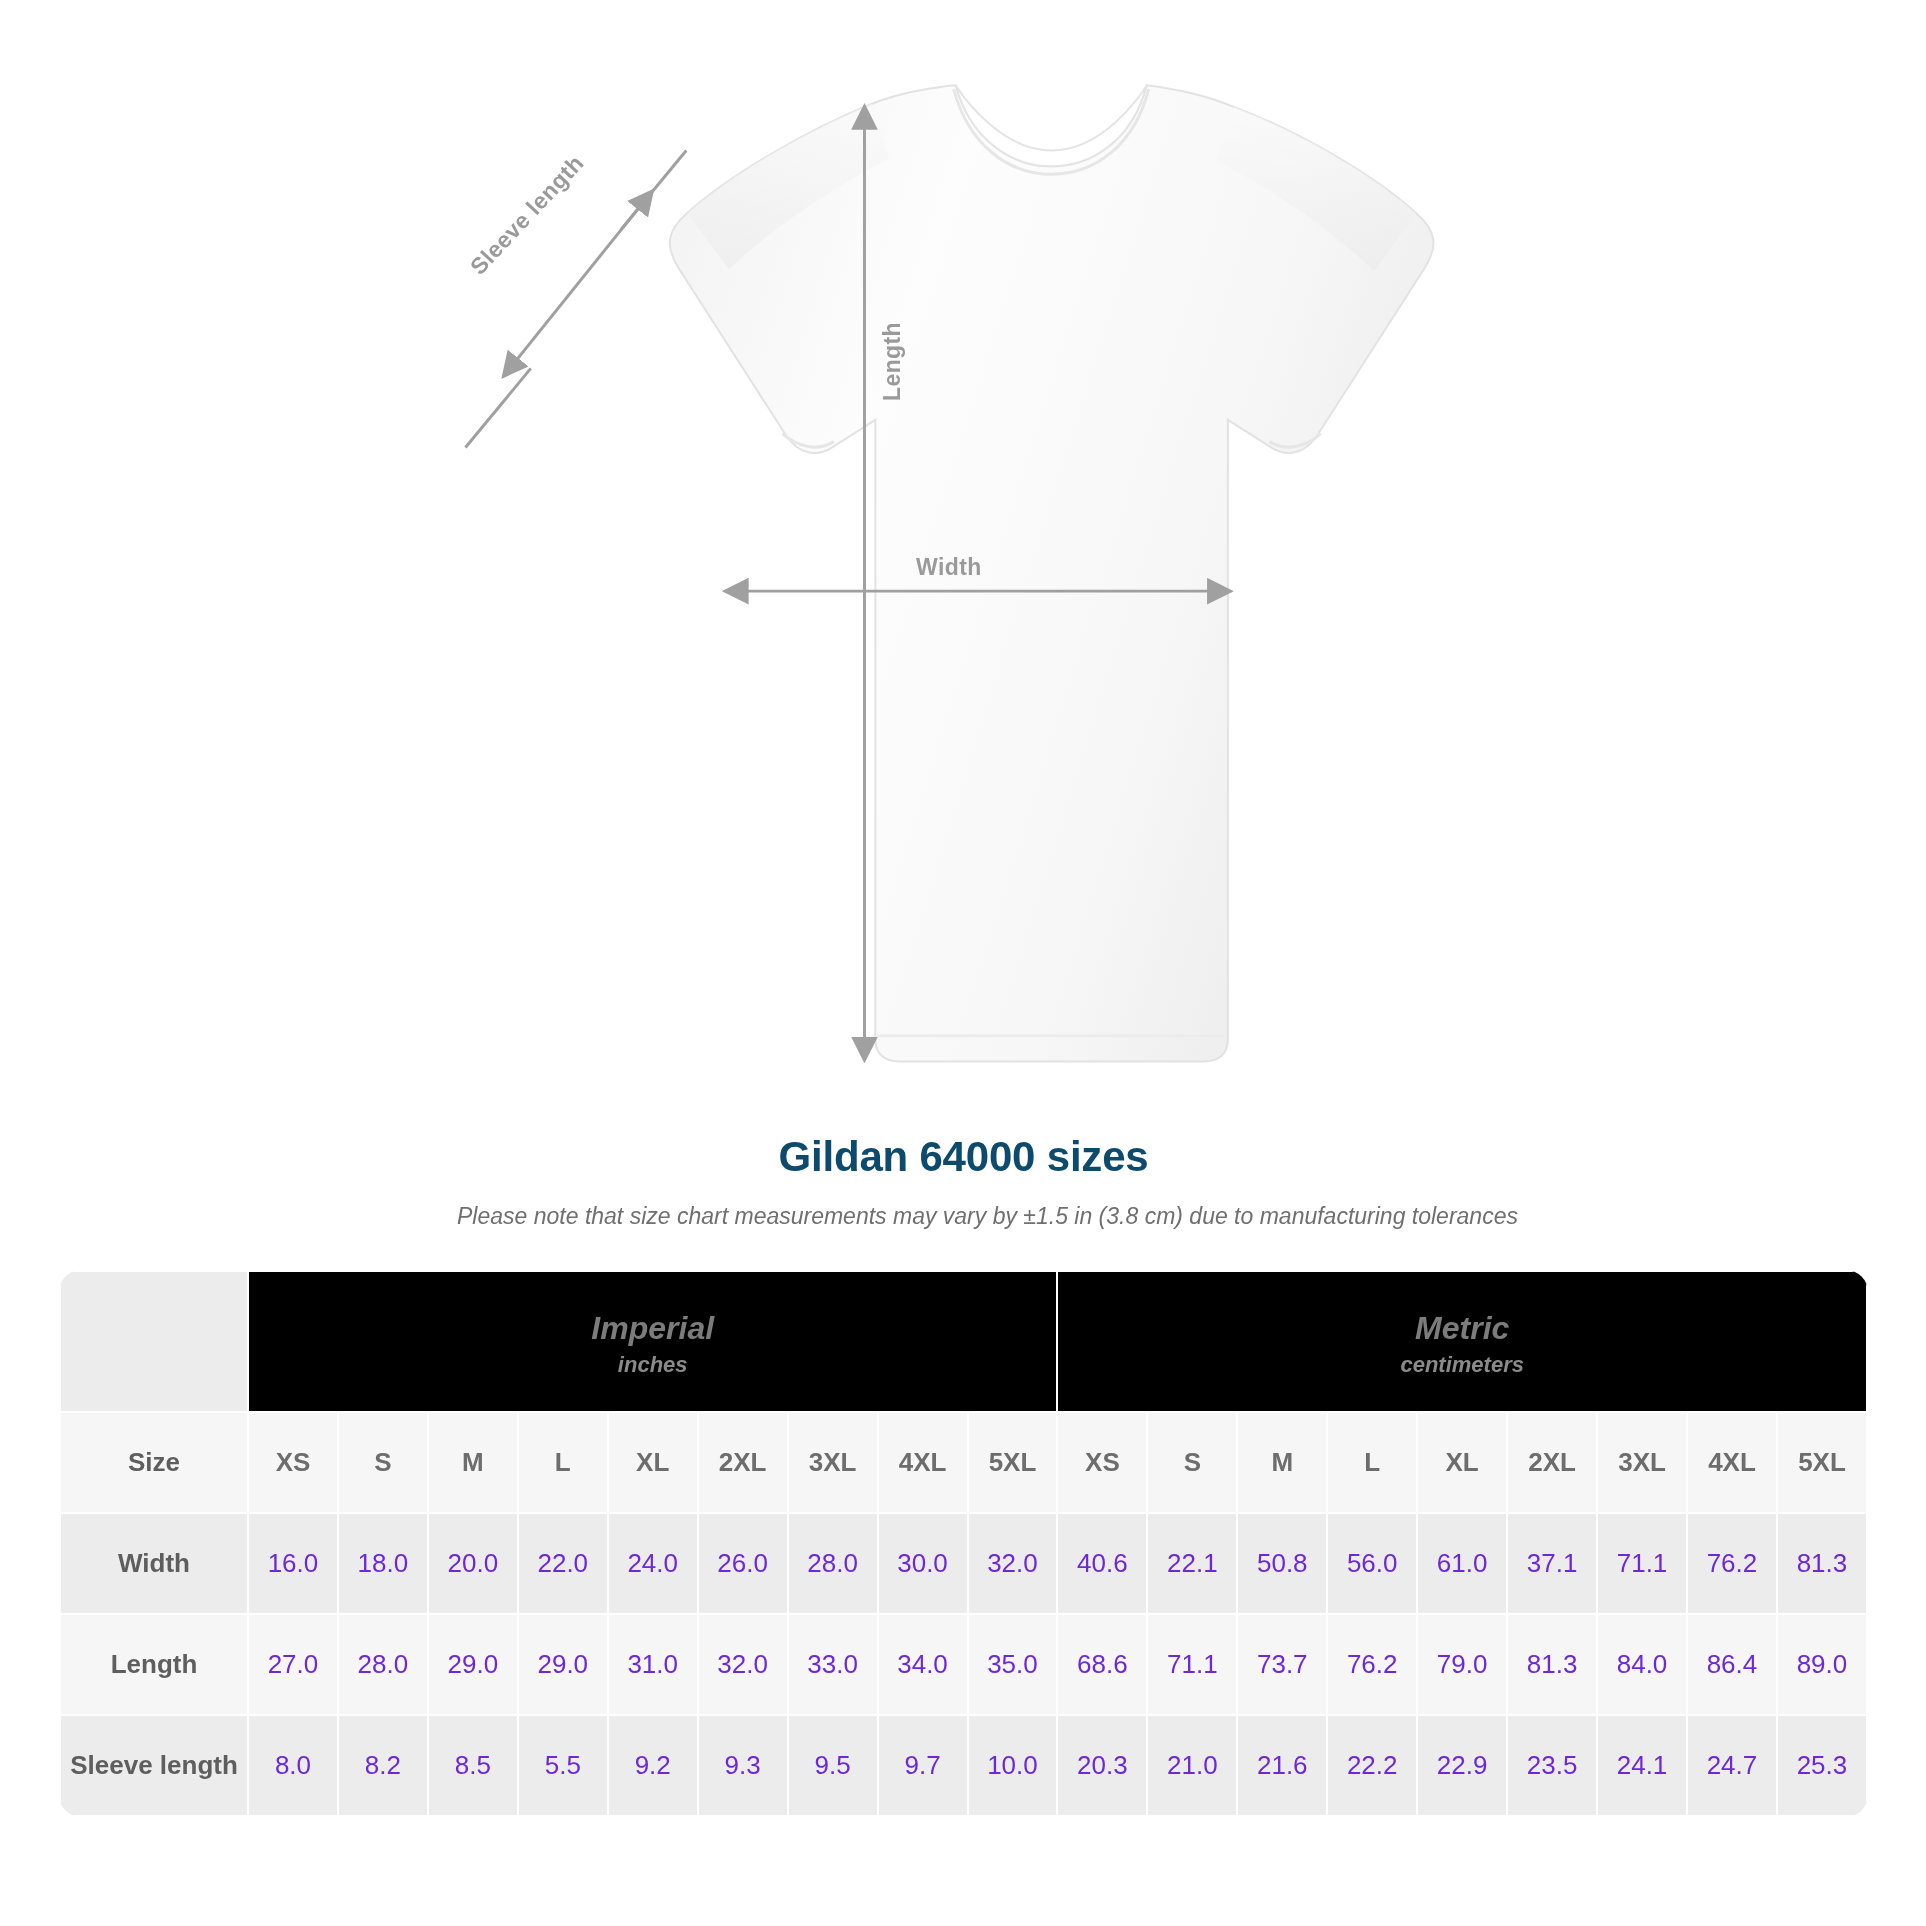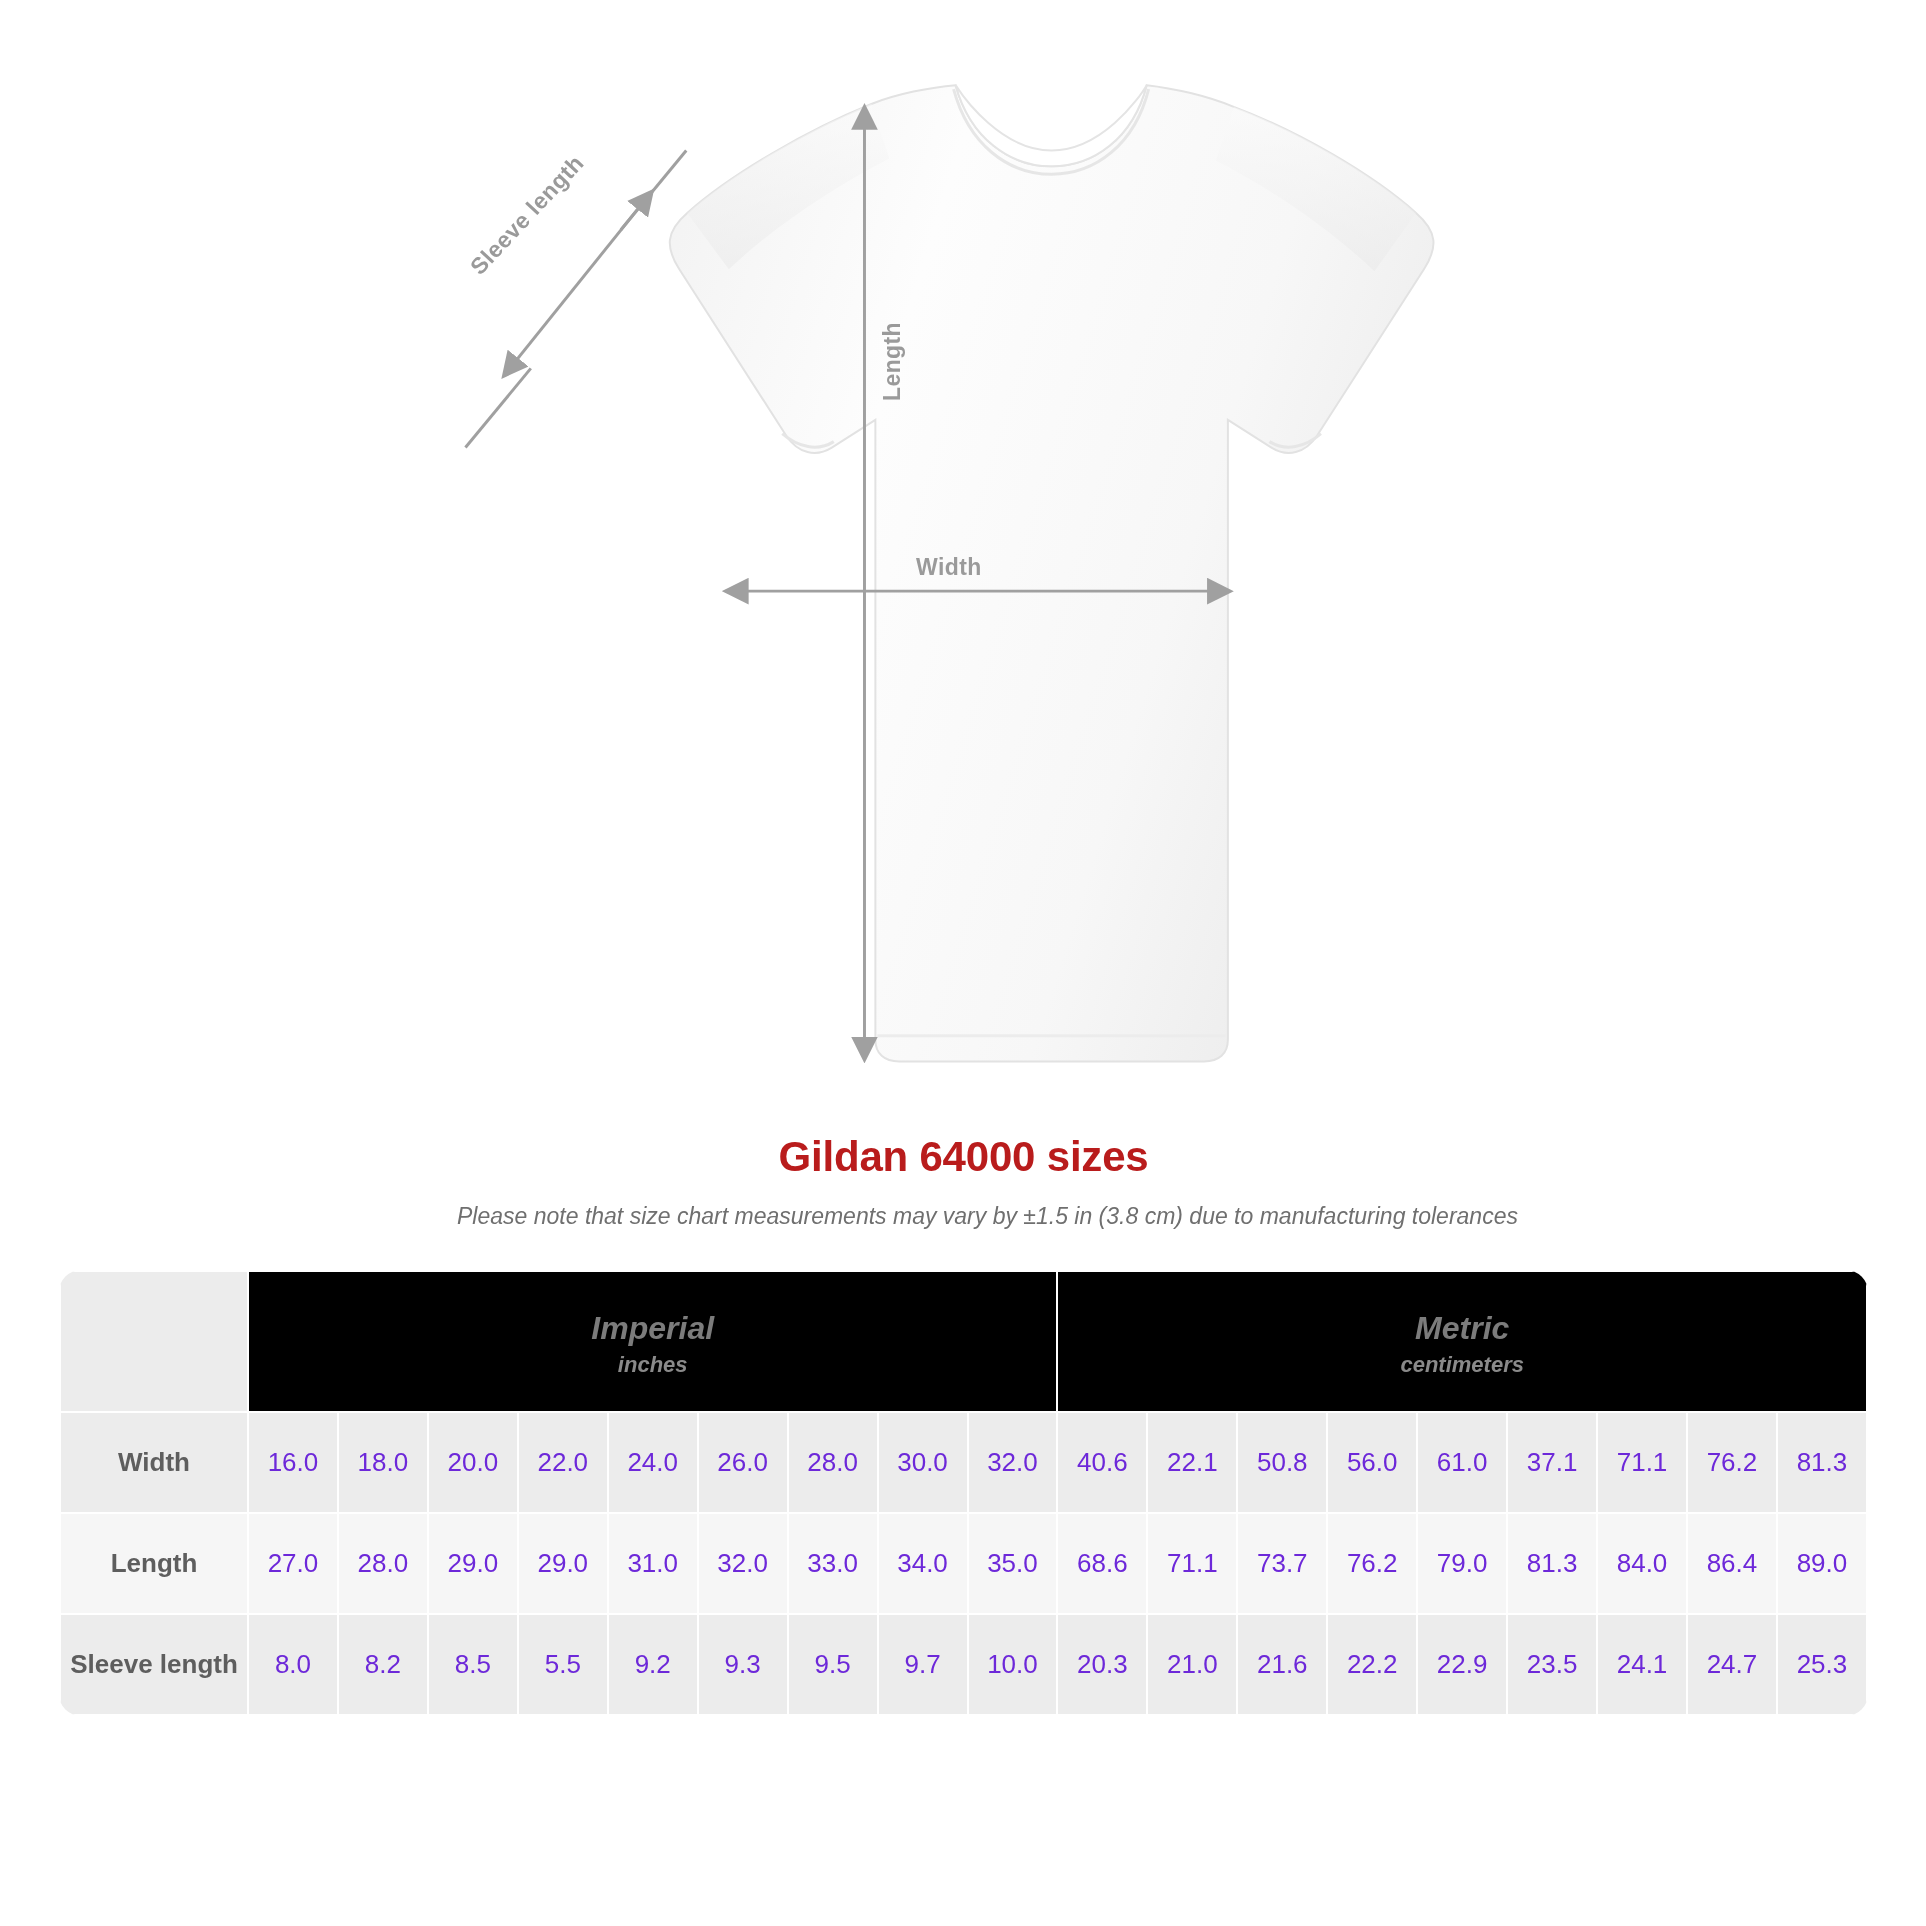--- a/index.html
+++ b/index.html
@@ -60,21 +60,21 @@
   }
 
   
   .heading {
     text-align: center;
     margin-top: 24px;
   }
   .heading h1 {
     font-size: 42px;
     font-weight: bold;
-    color: #b91c1c;
+    color: #0c4a6e;
     margin: 0 0 22px 0;
     letter-spacing: -0.2px;
   }
   .heading .note {
     font-size: 23px;
     font-style: italic;
     color: #6f6f6f;
     margin: 16px;
     padding-left: 48px;
   }
@@ -245,20 +245,41 @@
         <tr>
           <th class="corner-cell"></th>
           <th class="unit-head" colspan="9">
             <div class="unit-title">Imperial</div>
             <div class="unit-sub">inches</div>
           </th>
           <th class="unit-head" colspan="9">
             <div class="unit-title">Metric</div>
             <div class="unit-sub">centimeters</div>
           </th>
+        </tr>
+        <tr class="row-head">
+          <th class="row-label">Size</th>
+          <td>XS</td>
+          <td>S</td>
+          <td>M</td>
+          <td>L</td>
+          <td>XL</td>
+          <td>2XL</td>
+          <td>3XL</td>
+          <td>4XL</td>
+          <td>5XL</td>
+          <td>XS</td>
+          <td>S</td>
+          <td>M</td>
+          <td>L</td>
+          <td>XL</td>
+          <td>2XL</td>
+          <td>3XL</td>
+          <td>4XL</td>
+          <td>5XL</td>
         </tr>
       </thead>
       <tbody>
         <tr class="row-a">
           <th class="row-label">Width</th>
           <td class="val">16.0</td>
           <td class="val">18.0</td>
           <td class="val">20.0</td>
           <td class="val">22.0</td>
           <td class="val">24.0</td>

